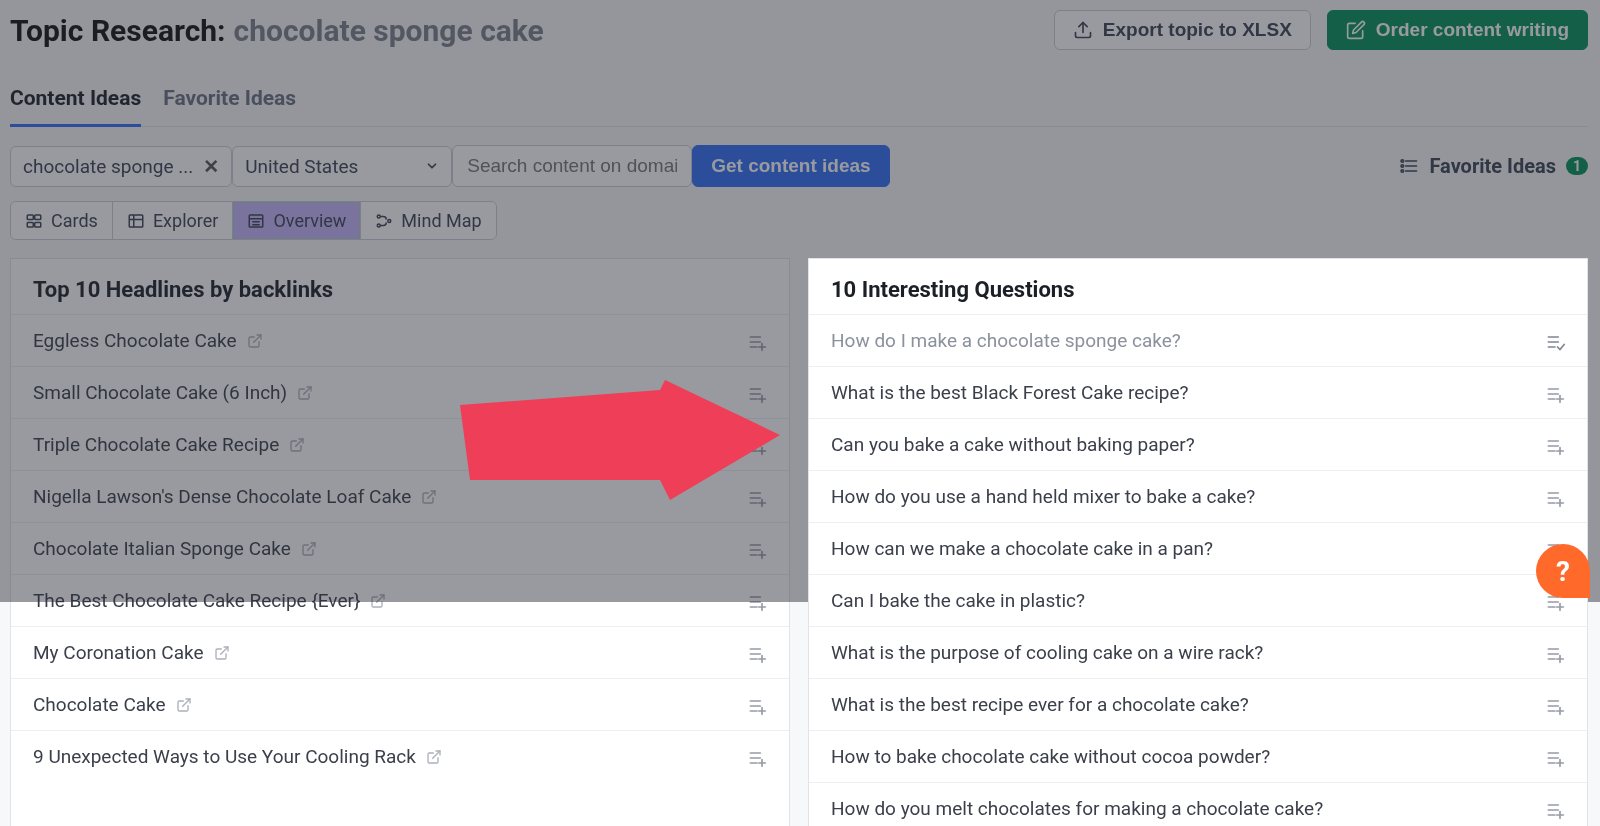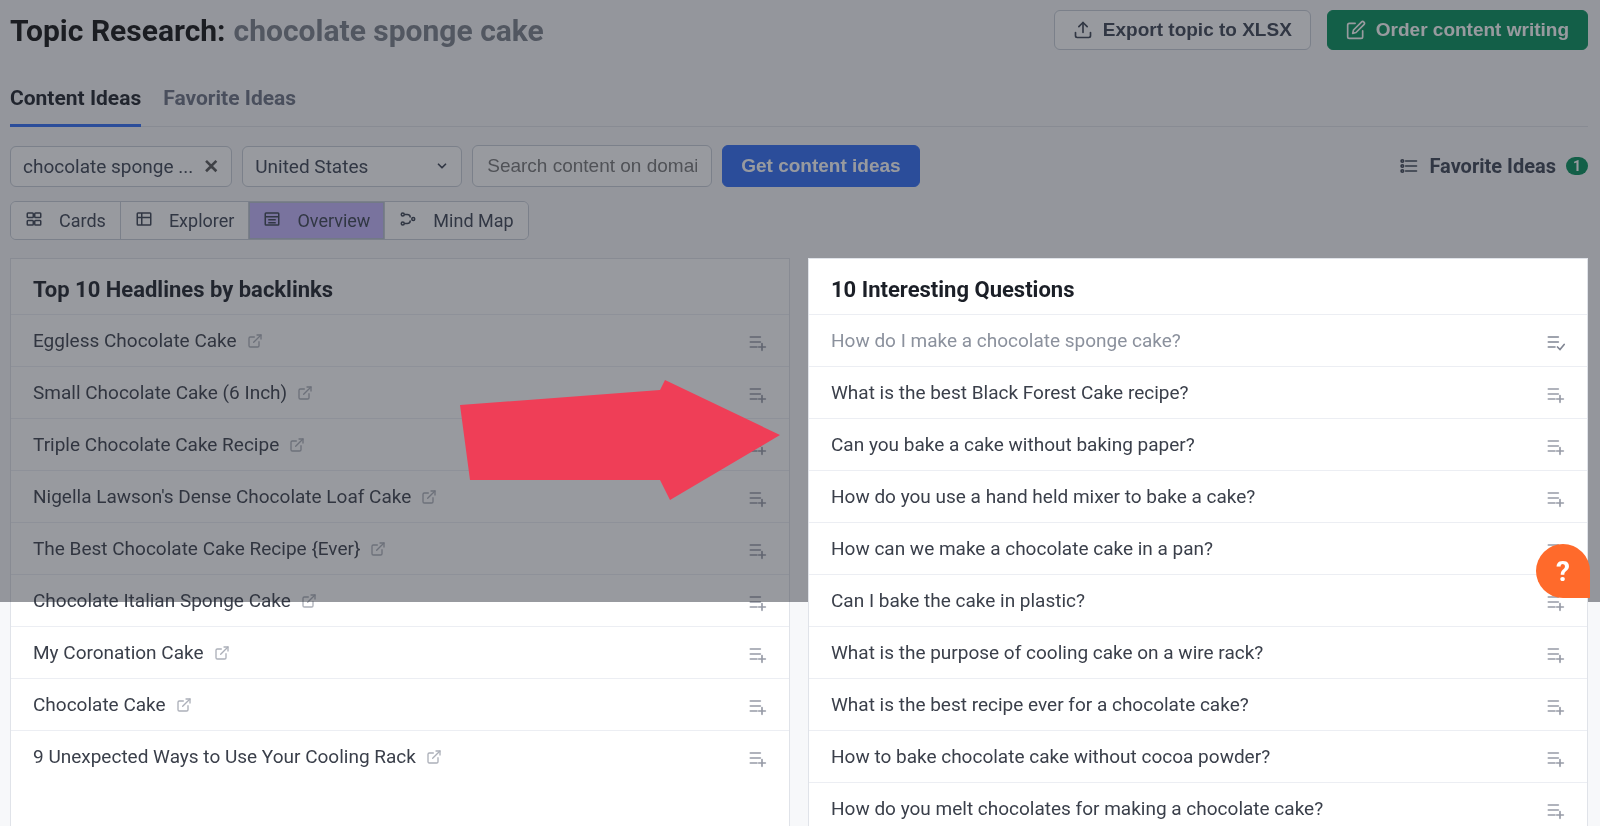--- a/index.html
+++ b/index.html
@@ -81,21 +81,20 @@
   }
   .tab.active {
     color: #1b1f27;
     border-bottom-color: #2f6cf6;
   }
 
   
   .filter-row {
     display: flex;
     align-items: center;
-    gap: 10px;
     margin-bottom: 14px;
   }
   .chip {
     border: 1px solid #c7cdd6;
     background: #fff;
     border-radius: 6px;
     padding: 8px 12px;
     font-size: 19px;
     color: #3b4251;
     display: inline-flex;
@@ -146,22 +145,22 @@
   
   .view-switch {
     display: inline-flex;
     border: 1px solid #c7cdd6;
     border-radius: 6px;
     overflow: hidden;
     margin-bottom: 18px;
   }
   .view-btn {
     display: inline-flex;
-    align-items: flex-start;
-    gap: 16px;
+    align-items: center;
+    gap: 8px;
     padding: 8px 14px;
     font-size: 18px;
     color: #3b4251;
     background: #fff;
     border-right: 1px solid #c7cdd6;
     cursor: pointer;
   }
   .view-btn:last-child { border-right: none; }
   .view-btn.active {
     background: #c4b5fd;
@@ -457,42 +456,42 @@
                 <line x1="4" y1="6" x2="16" y2="6"></line>
                 <line x1="4" y1="12" x2="16" y2="12"></line>
                 <line x1="4" y1="18" x2="12" y2="18"></line>
                 <line x1="18" y1="14" x2="18" y2="22"></line>
                 <line x1="14" y1="18" x2="22" y2="18"></line>
               </svg>
             </span>
           </div>
           <div class="row">
             <span class="label">
+              <span>Chocolate Italian Sponge Cake</span>
+              <span class="ext-link">
+                <svg viewBox="0 0 24 24" fill="none" stroke="#6a7080" stroke-width="2" stroke-linecap="round" stroke-linejoin="round">
+                  <path d="M18 13v6a2 2 0 0 1-2 2H5a2 2 0 0 1-2-2V8a2 2 0 0 1 2-2h6"></path>
+                  <polyline points="15 3 21 3 21 9"></polyline>
+                  <line x1="10" y1="14" x2="21" y2="3"></line>
+                </svg>
+              </span>
+            </span>
+            <span class="add-fav">
+              <svg viewBox="0 0 24 24" fill="none" stroke="#6a7080" stroke-width="2" stroke-linecap="round">
+                <line x1="4" y1="6" x2="16" y2="6"></line>
+                <line x1="4" y1="12" x2="16" y2="12"></line>
+                <line x1="4" y1="18" x2="12" y2="18"></line>
+                <line x1="18" y1="14" x2="18" y2="22"></line>
+                <line x1="14" y1="18" x2="22" y2="18"></line>
+              </svg>
+            </span>
+          </div>
+          <div class="row">
+            <span class="label">
               <span>The Best Chocolate Cake Recipe {Ever}</span>
-              <span class="ext-link">
-                <svg viewBox="0 0 24 24" fill="none" stroke="#6a7080" stroke-width="2" stroke-linecap="round" stroke-linejoin="round">
-                  <path d="M18 13v6a2 2 0 0 1-2 2H5a2 2 0 0 1-2-2V8a2 2 0 0 1 2-2h6"></path>
-                  <polyline points="15 3 21 3 21 9"></polyline>
-                  <line x1="10" y1="14" x2="21" y2="3"></line>
-                </svg>
-              </span>
-            </span>
-            <span class="add-fav">
-              <svg viewBox="0 0 24 24" fill="none" stroke="#6a7080" stroke-width="2" stroke-linecap="round">
-                <line x1="4" y1="6" x2="16" y2="6"></line>
-                <line x1="4" y1="12" x2="16" y2="12"></line>
-                <line x1="4" y1="18" x2="12" y2="18"></line>
-                <line x1="18" y1="14" x2="18" y2="22"></line>
-                <line x1="14" y1="18" x2="22" y2="18"></line>
-              </svg>
-            </span>
-          </div>
-          <div class="row">
-            <span class="label">
-              <span>Chocolate Italian Sponge Cake</span>
               <span class="ext-link">
                 <svg viewBox="0 0 24 24" fill="none" stroke="#6a7080" stroke-width="2" stroke-linecap="round" stroke-linejoin="round">
                   <path d="M18 13v6a2 2 0 0 1-2 2H5a2 2 0 0 1-2-2V8a2 2 0 0 1 2-2h6"></path>
                   <polyline points="15 3 21 3 21 9"></polyline>
                   <line x1="10" y1="14" x2="21" y2="3"></line>
                 </svg>
               </span>
             </span>
             <span class="add-fav">
               <svg viewBox="0 0 24 24" fill="none" stroke="#6a7080" stroke-width="2" stroke-linecap="round">

